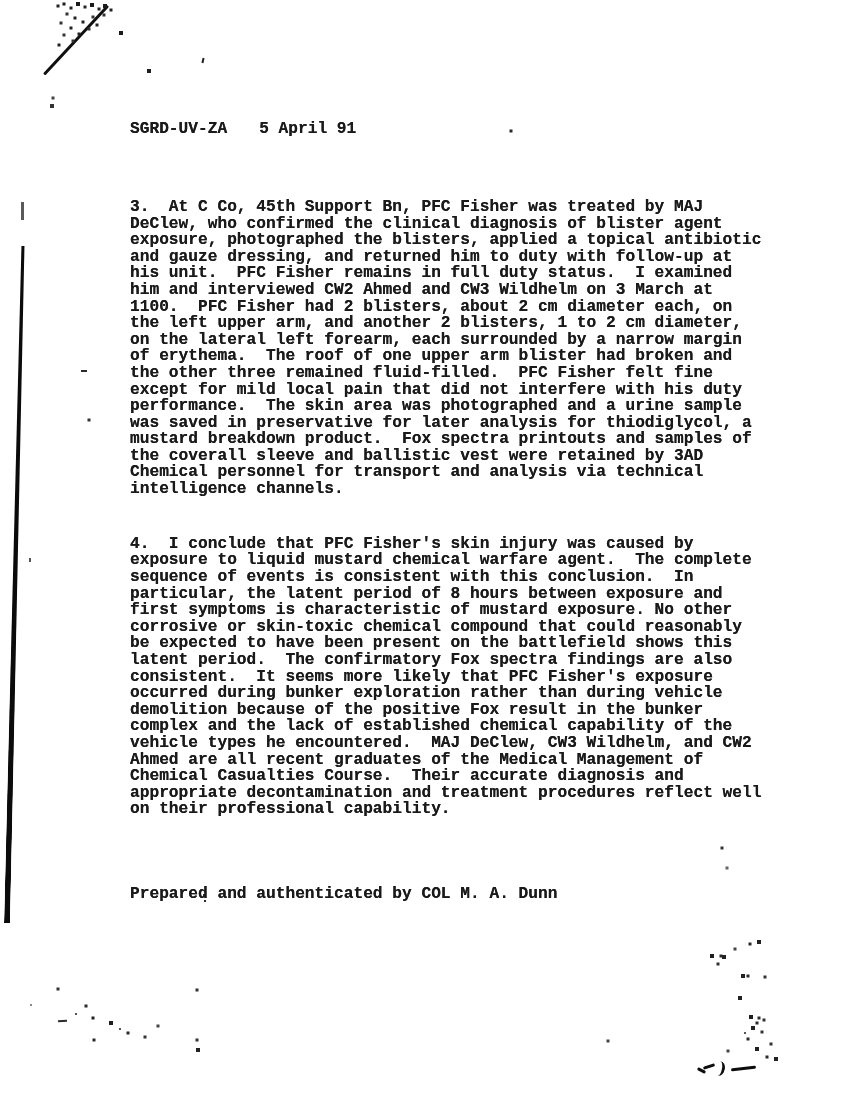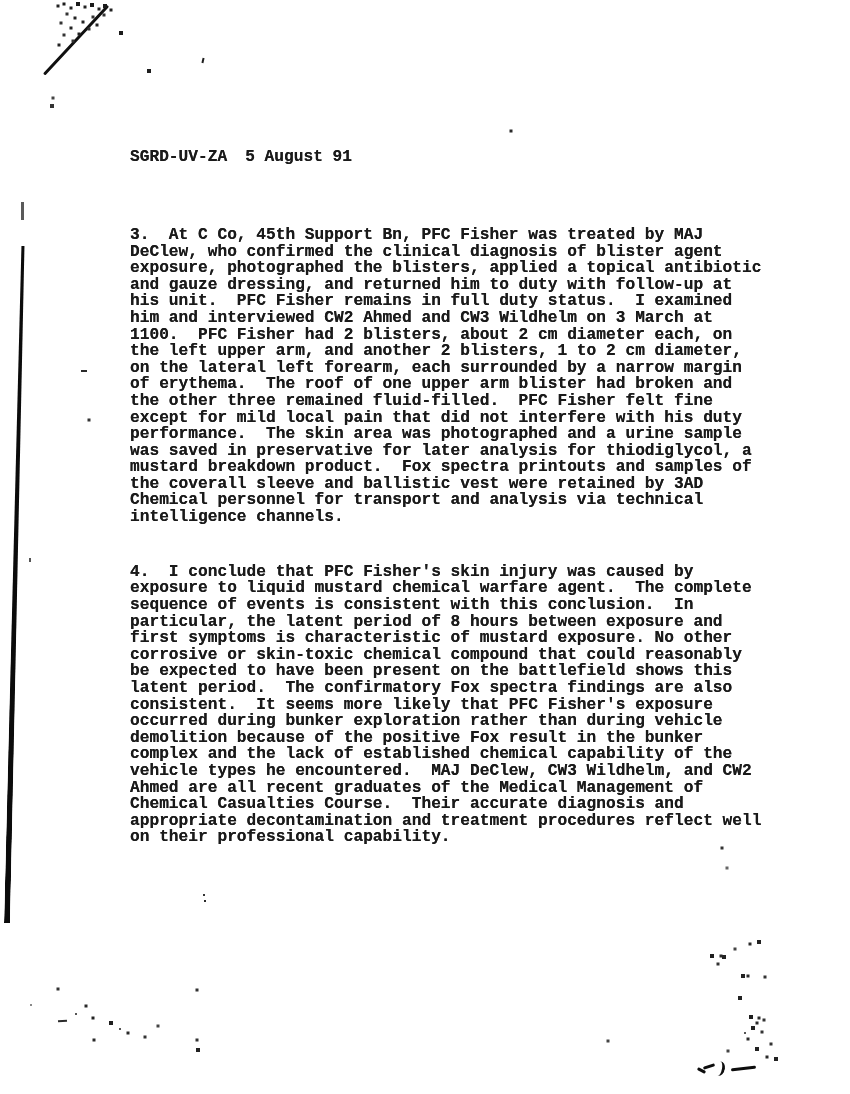--- a/index.html
+++ b/index.html
@@ -18,21 +18,21 @@
     position:absolute;
     left:130px; top:88px;
     width:700px;
     color:#1a1a1a;
     font-size:16.2px;
     line-height:16.6px;
     font-weight:700;
     white-space:pre;
     text-shadow:0 0 0.35px rgba(20,20,20,0.85);
   }
-  .header-line { display:flex; gap:18px;margin-top:28px; }
+  .header-line { display:flex; gap:32px; }
   .para3 { margin-top:28px; }
   .para4 { margin-top:5px; }
   .auth  { margin-top:35px; }
 
   
   .artifact { position:absolute; }
   .diag-line {
     left:44px; top:73px; width:94px; height:3px;
     background:#101010; border-radius:2px;
     transform:rotate(-47deg); transform-origin:0 50%;
@@ -104,21 +104,21 @@
   <div class="artifact bl-dash"></div>
   <div class="artifact speck br-speckles"></div>
   <div class="artifact pen-check-left"></div>
   <div class="artifact pen-check-right"></div>
   <div class="artifact pen-paren"></div>
   <div class="artifact pen-dash"></div>
 
   <div class="content">
     <div class="header-line">
       <span>SGRD-UV-ZA</span>
-      <span>5 August 91</span>
+      <span>5 April 91</span>
     </div>
     <div class="para3">3.  At C Co, 45th Support Bn, PFC Fisher was treated by MAJ
 DeClew, who confirmed the clinical diagnosis of blister agent
 exposure, photographed the blisters, applied a topical antibiotic
 and gauze dressing, and returned him to duty with follow-up at
 his unit.  PFC Fisher remains in full duty status.  I examined
 him and interviewed CW2 Ahmed and CW3 Wildhelm on 3 March at
 1100.  PFC Fisher had 2 blisters, about 2 cm diameter each, on
 the left upper arm, and another 2 blisters, 1 to 2 cm diameter,
 on the lateral left forearm, each surrounded by a narrow margin
@@ -141,15 +141,16 @@
 latent period.  The confirmatory Fox spectra findings are also
 consistent.  It seems more likely that PFC Fisher's exposure
 occurred during bunker exploration rather than during vehicle
 demolition because of the positive Fox result in the bunker
 complex and the lack of established chemical capability of the
 vehicle types he encountered.  MAJ DeClew, CW3 Wildhelm, and CW2
 Ahmed are all recent graduates of the Medical Management of
 Chemical Casualties Course.  Their accurate diagnosis and
 appropriate decontamination and treatment procedures reflect well
 on their professional capability.</div>
+    <div class="auth">Prepared and authenticated by COL M. A. Dunn</div>
   </div>
 
 </div>
 
 </body></html>

